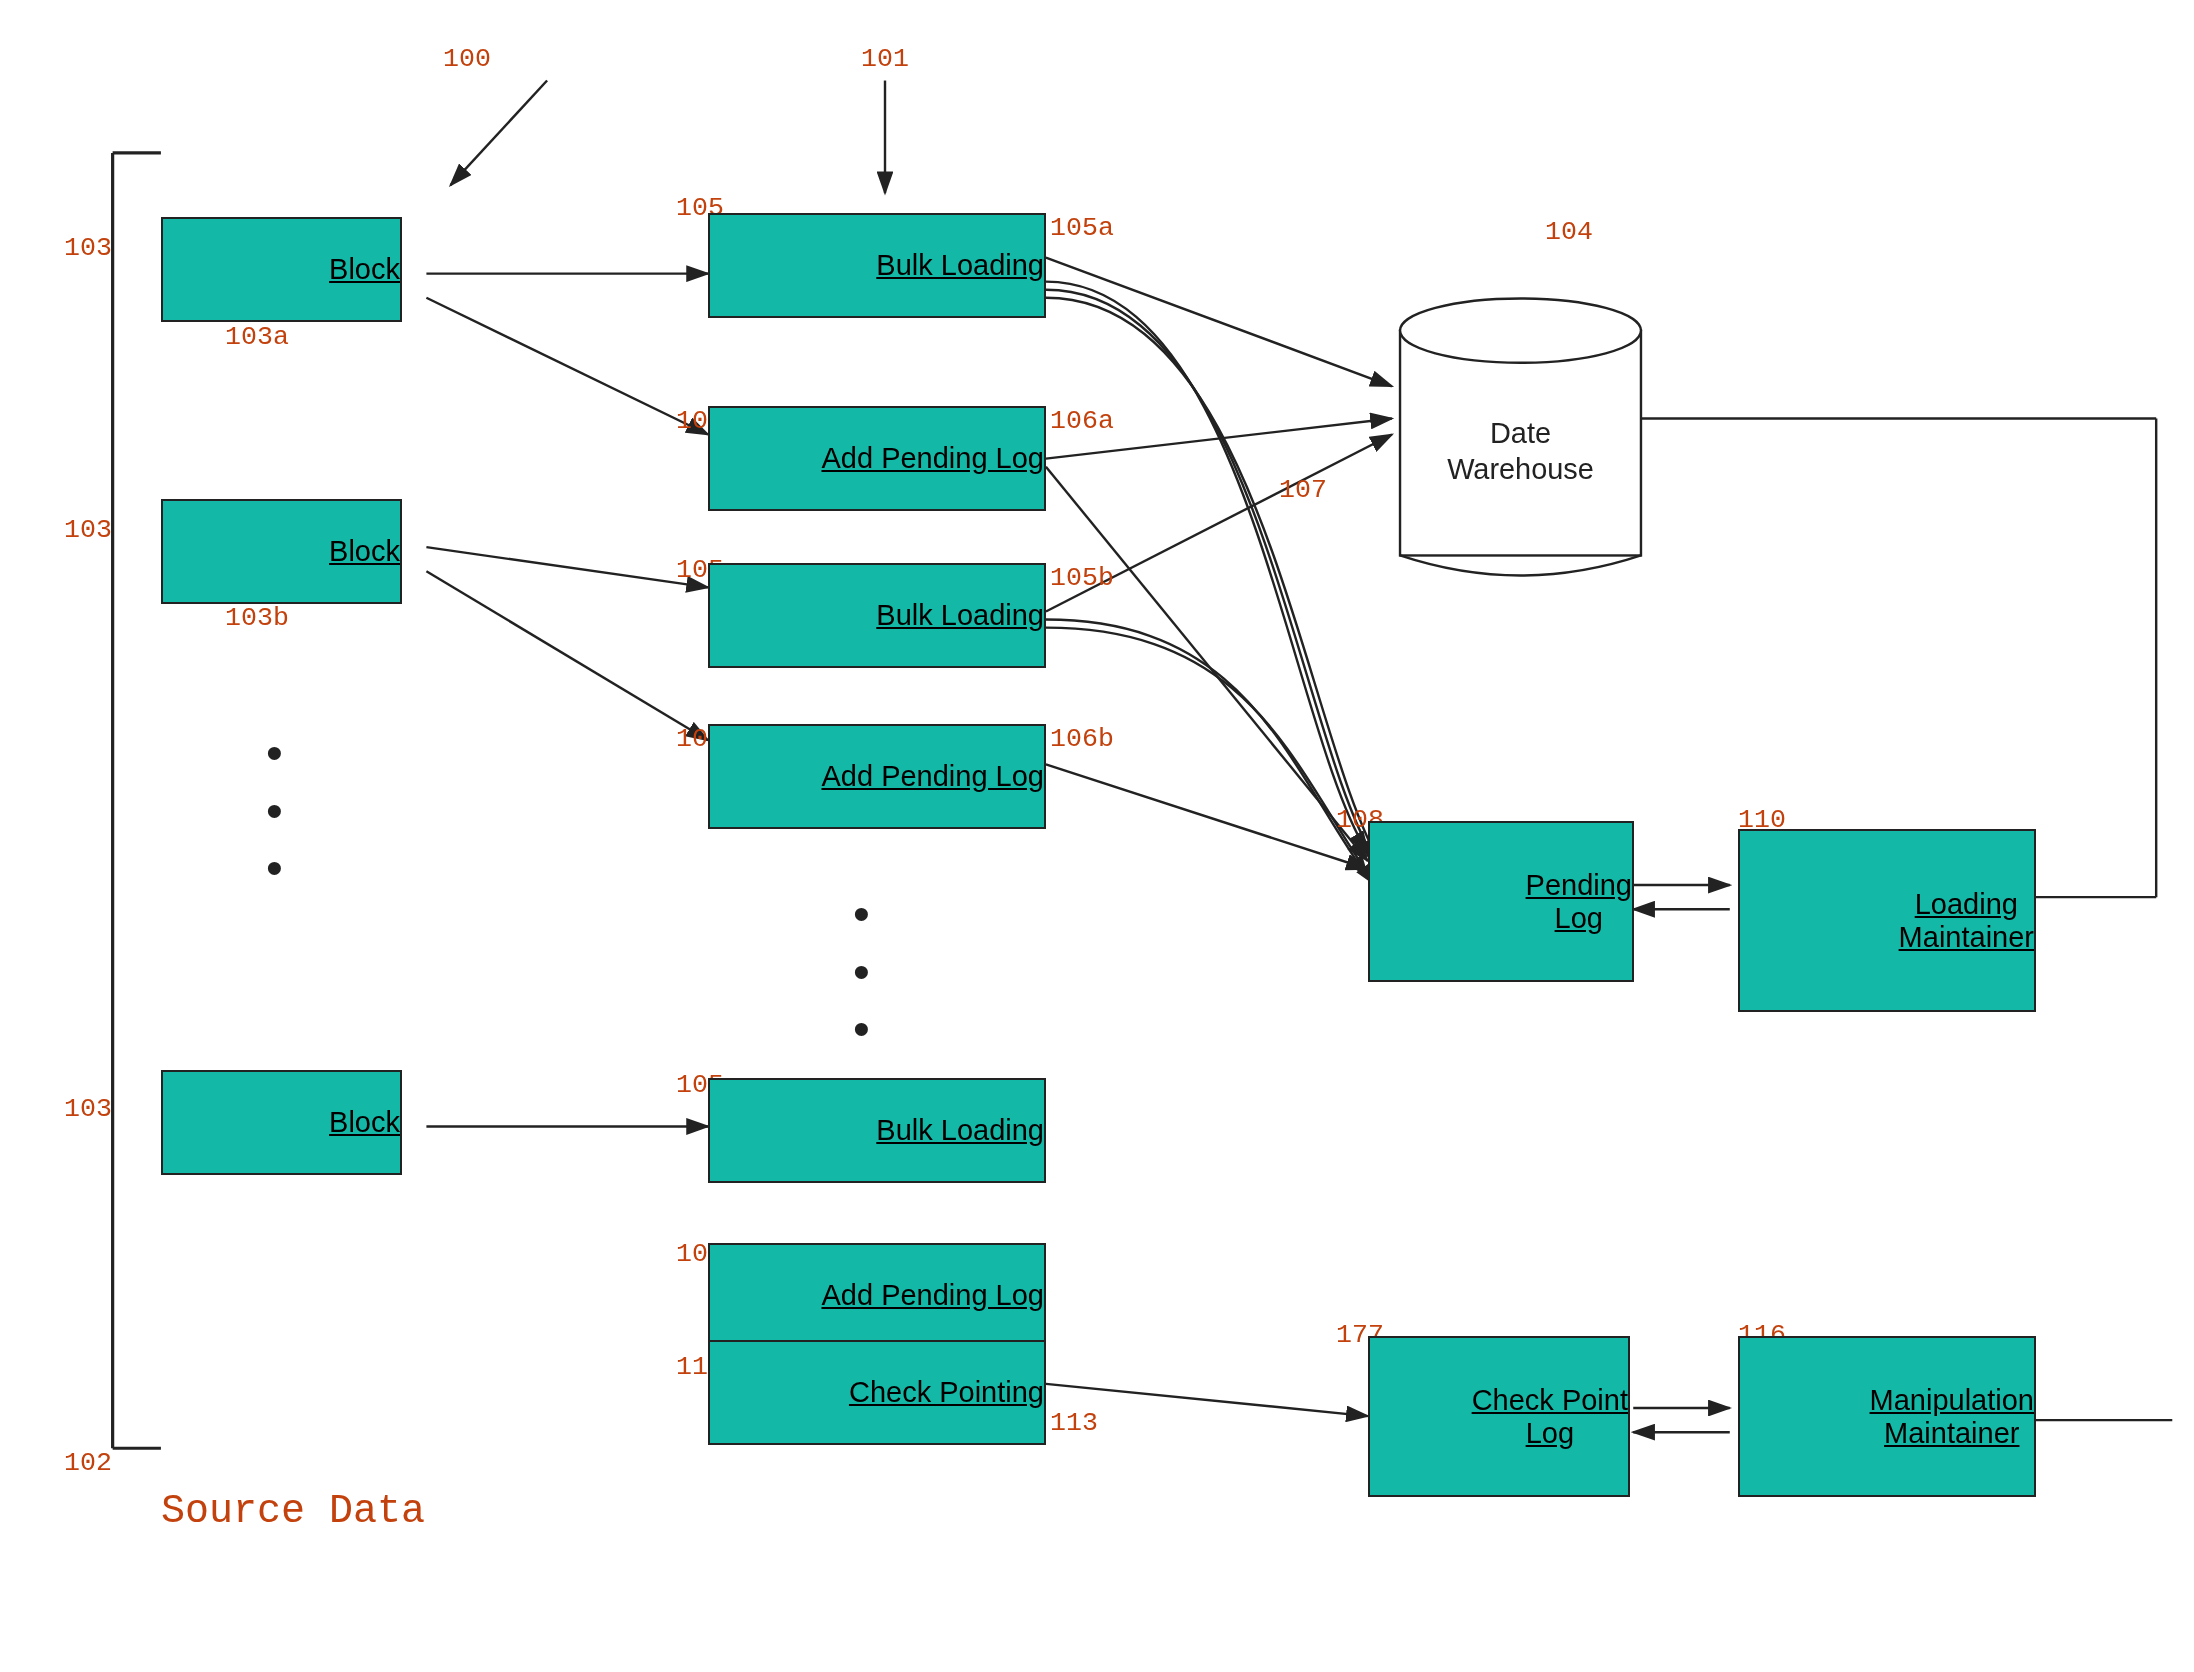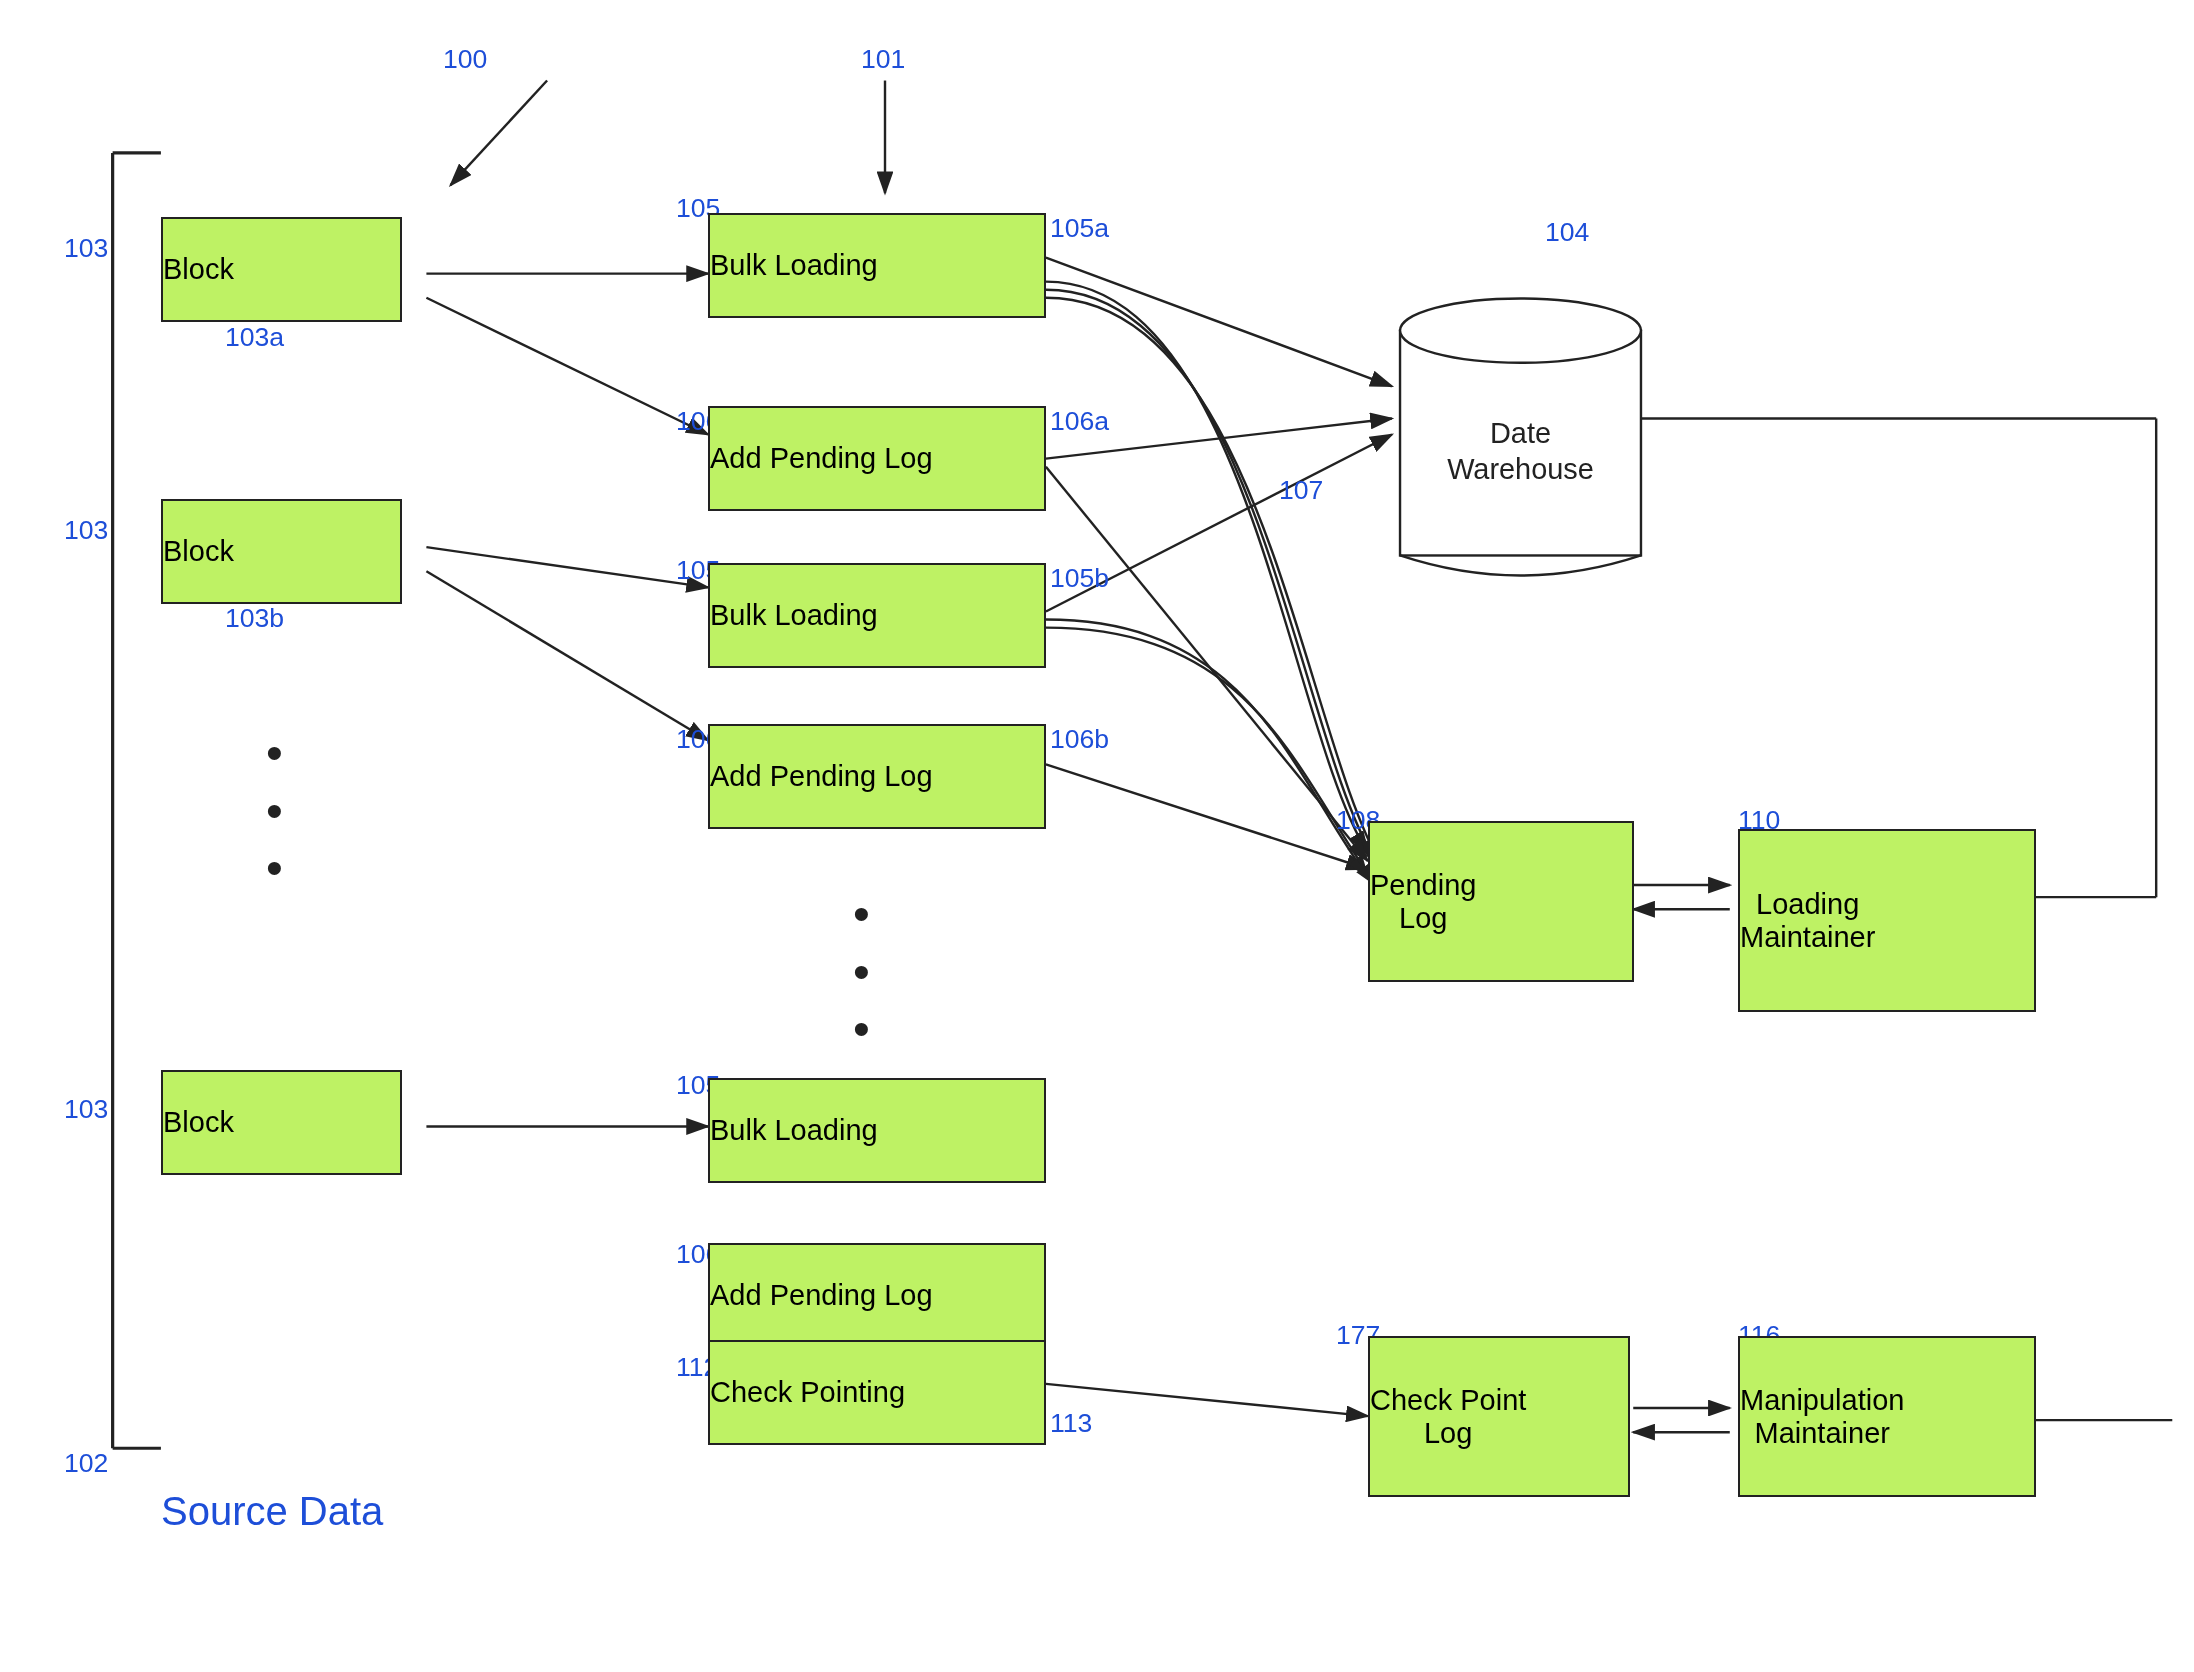--- a/index.html
+++ b/index.html
@@ -13,33 +13,34 @@
     }
     .diagram {
       position: absolute;
       top: 0; left: 0;
       width: 2194px;
       height: 1672px;
     }
     .box {
       position: absolute;
       border: 2.4px solid #222;
-      background: #bef264;
+      background: #14b8a6;
       display: flex;
       align-items: center;
-      justify-content: flex-start;
+      justify-content: flex-end;
       text-align: center;
       font-size: 29px;
       font-weight: normal;
+      text-decoration: underline;
     }
     .label {
       position: absolute;
       font-size: 26.6px;
-      color: #1d4ed8;
-      font-family: Liberation Sans, sans-serif;
+      color: #c2410c;
+      font-family: Liberation Mono, monospace;
     }
     svg.lines {
       position: absolute;
       top: 0; left: 0;
       width: 2194px;
       height: 1672px;
       pointer-events: none;
     }
   </style>
 </head>

